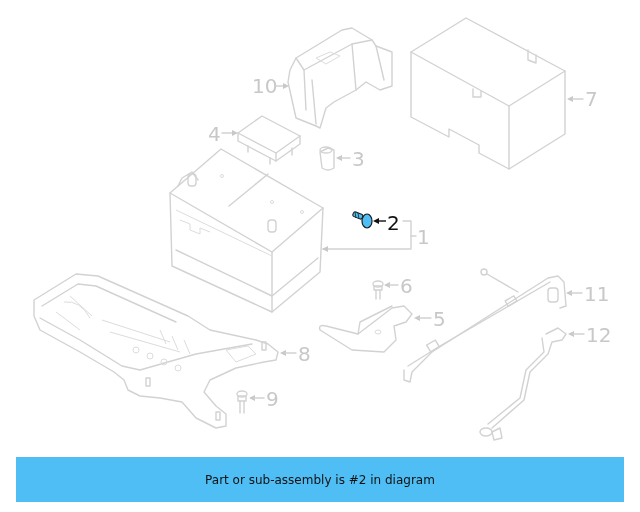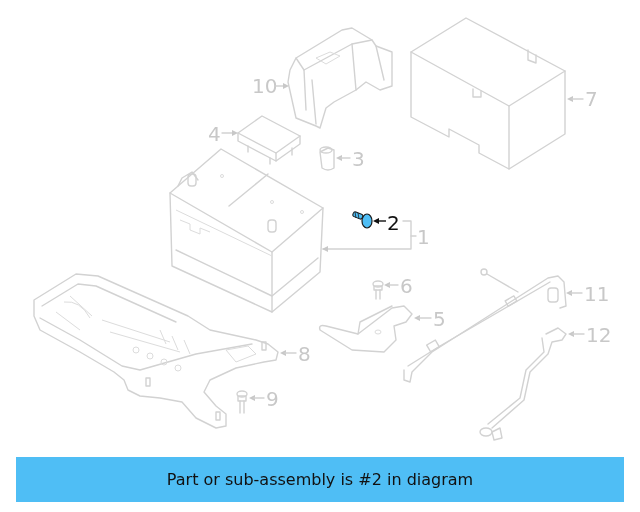--- a/index.html
+++ b/index.html
@@ -6,21 +6,21 @@
   body { width:640px; height:512px; position:relative; overflow:hidden; font-family:"DejaVu Sans", sans-serif; }
   #diagram { position:absolute; left:0; top:0; width:640px; height:456px; }
   .callout { font-family:"DejaVu Sans", sans-serif; font-size:20px; fill:#c8c8c8; }
   .callout.active { fill:#111111; }
   .ln { fill:none; stroke:#d2d2d2; stroke-width:1.4; stroke-linejoin:round; stroke-linecap:round; }
   .ln-thin { fill:none; stroke:#dcdcdc; stroke-width:1; }
   .arrow { fill:#c8c8c8; }
   .arrow.active { fill:#111111; }
   #banner { position:absolute; left:16px; top:457px; width:608px; height:45px; background:#4fbef5;
             display:flex; flex-direction:column; align-items:center; justify-content:center;
-            color:#111; font-size:16px; line-height:20px; font-family:"DejaVu Sans", sans-serif; }
+            color:#111; font-size:12px; line-height:20px; font-family:"DejaVu Sans", sans-serif; }
 </style>
 </head>
 <body>
 
 <svg id="diagram" viewBox="0 0 640 456" xmlns="http://www.w3.org/2000/svg">
 
   <g>
     <polygon class="ln" points="411,52 466,18 565,71 509,106"></polygon>
     <polyline class="ln" points="411,52 411,117 449,137 449,129 479,145 479,153 509,169 565,134 565,71"></polyline>
     <line class="ln" x1="509" y1="106" x2="509" y2="169"></line>

